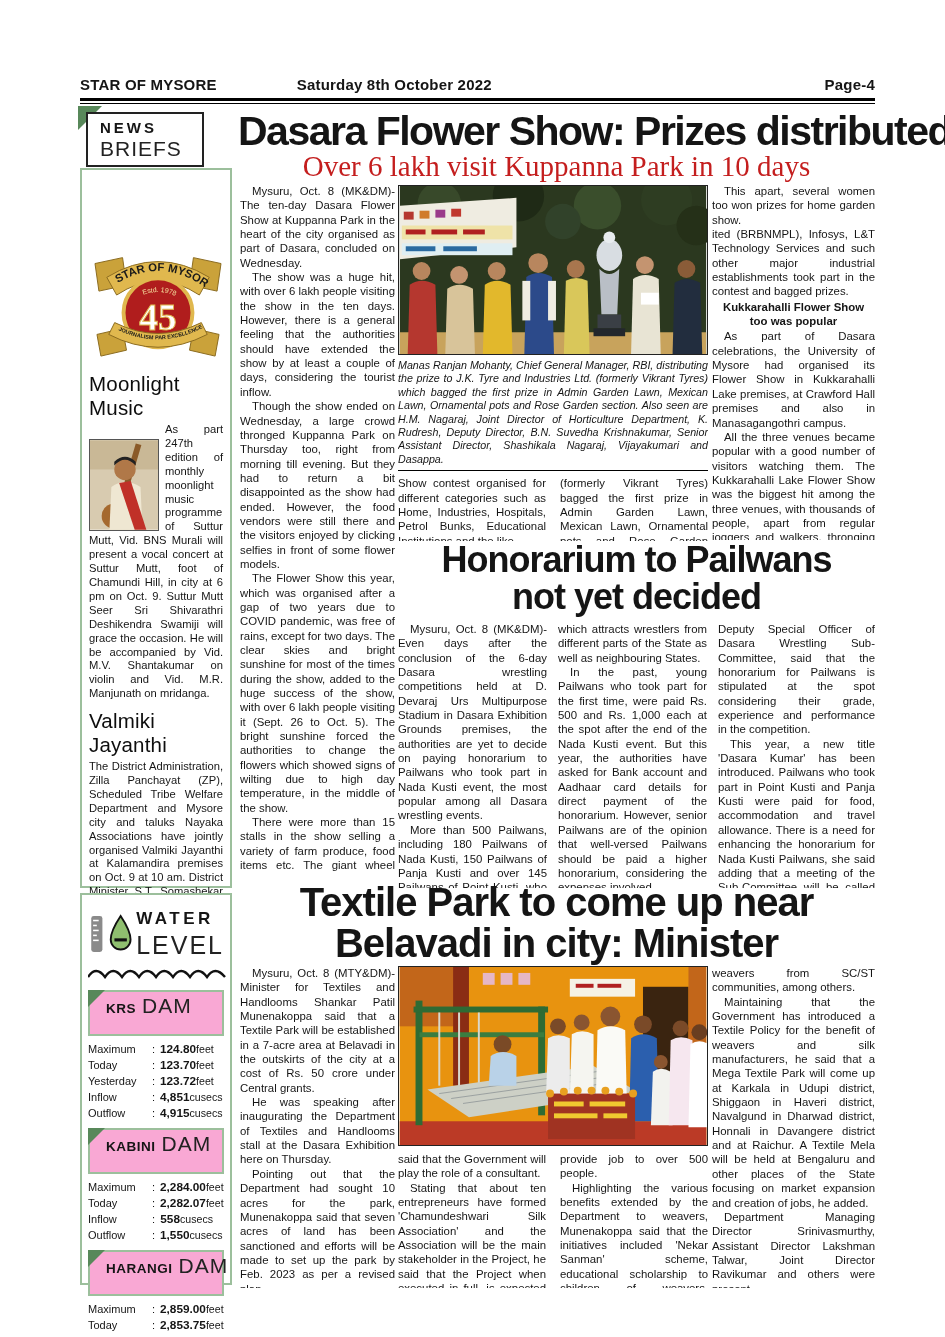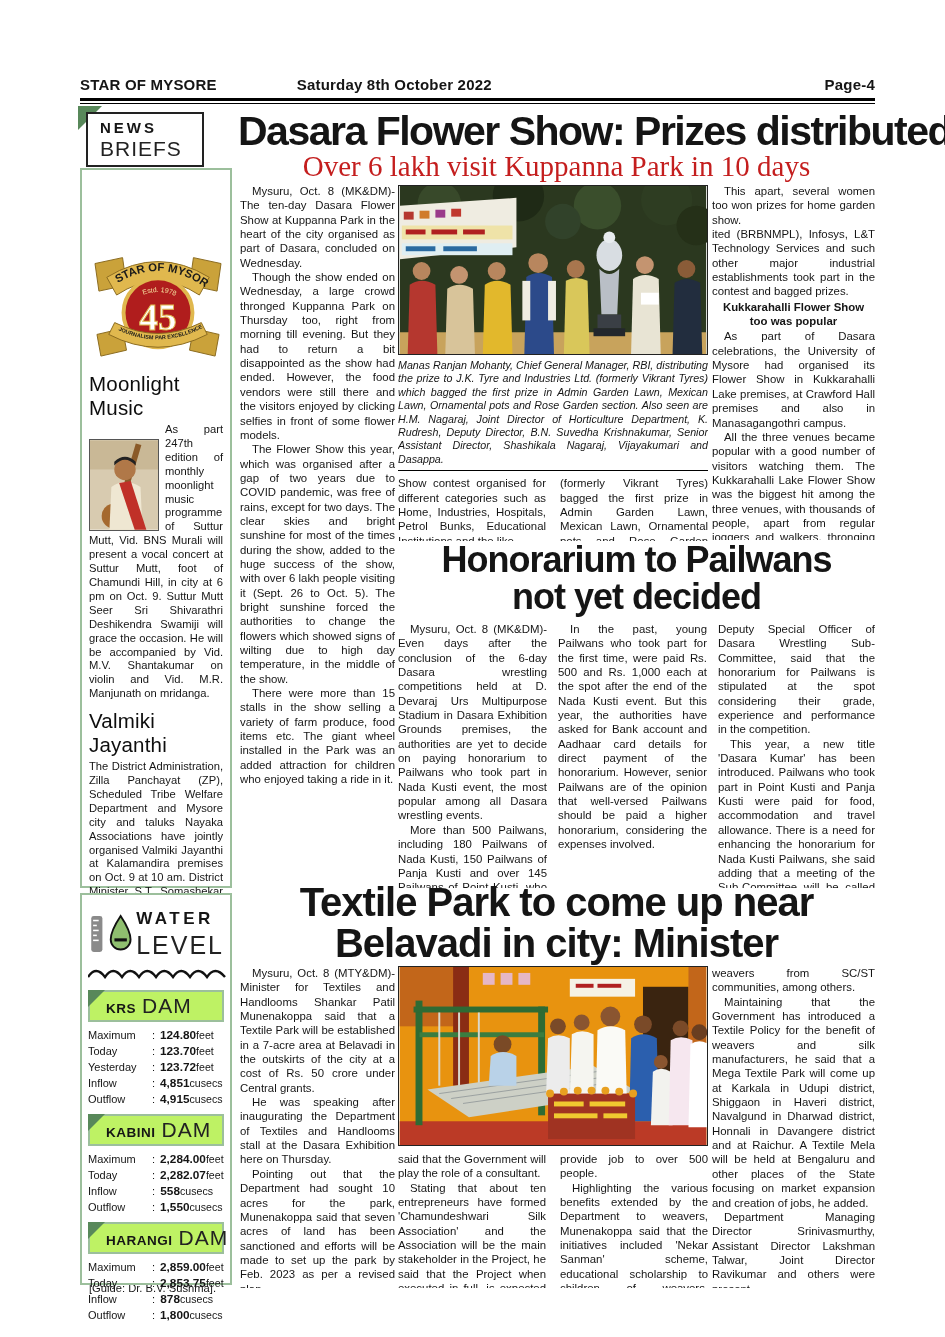--- a/index.html
+++ b/index.html
@@ -29,21 +29,21 @@
   .brief-p { font-size:11.2px; line-height:13.9px; text-align:justify; }
   .brief-p .lead { font-weight:bold; }
   .brief-photo { float:left; margin:3px 6px 2px 0; border:1px solid #555; }
 
   
   .water-box { position:absolute; left:80px; top:893px; width:152px; height:392px; border:2px solid #9cbf9c; background:#fff; padding:6px 6px 0 6px; }
   .water-head { display:flex; align-items:flex-start; gap:2px; margin:2px 0 0 2px; }
   .water-words { margin-top:6px; }
   .water-w1 { font-weight:bold; font-size:17px; letter-spacing:3.5px; }
   .water-w2 { font-size:25px; letter-spacing:2px; color:#222; margin-top:2px; }
-  .dam-head { position:relative; border:2px solid #9cbf9c; margin:7px 0 5px 0; padding:2px 6px 2px 16px; display:flex; align-items:baseline; gap:6px; background:#bef264; }
+  .dam-head { position:relative; border:2px solid #9cbf9c; margin:7px 0 5px 0; padding:2px 6px 16px 16px; display:flex; align-items:baseline; gap:6px; background:#f9a8d4; }
   .dam-head .fold-sm { position:absolute; left:-2px; top:-2px; width:0; height:0; border-top:17px solid #58885a; border-right:17px solid transparent; }
   .dam-name { font-weight:bold; font-size:13.5px; letter-spacing:.5px; }
   .dam-word { font-size:21px; letter-spacing:1px; color:#222; }
   .dam-row { display:grid; grid-template-columns:64px 8px 1fr 44px; font-size:11px; line-height:16px; align-items:baseline; }
   .dam-row .colon::before { content:":"; }
   .dam-val { font-weight:bold; font-size:11.8px; text-align:right; }
   .dam-unit { font-size:10.6px; }
 
   
   .bodycol { font-size:11.4px; line-height:14.35px; text-align:justify; overflow:hidden; }
@@ -270,20 +270,21 @@
         <span class="dam-val">1,800</span>
         <span class="dam-unit">cusecs</span>
       </div>
   </div>
 
   <div class="a1-headline">Dasara Flower Show: Prizes distributed</div>
   <div class="a1-subhead">Over 6 lakh visit Kuppanna Park in 10 days</div>
 
   <div class="a1-col1 bodycol">
     <p class="p">Mysuru, Oct. 8 (MK&amp;DM)- The ten-day Dasara Flower Show at Kuppanna Park in the heart of the city organised as part of Dasara, concluded on Wednesday.</p>
+    <p class="p">The show was a huge hit, with over 6 lakh people visiting the show in the ten days. However, there is a general feeling that the authorities should have extended the show by at least a couple of days, considering the tourist inflow.</p>
     <p class="p">Though the show ended on Wednesday, a large crowd thronged Kuppanna Park on Thursday too, right from morning till evening. But they had to return a bit disappointed as the show had ended. However, the food vendors were still there and the visitors enjoyed by clicking selfies in front of some flower models.</p>
     <p class="p">The Flower Show this year, which was organised after a gap of two years due to COVID pandemic, was free of rains, except for two days. The clear skies and bright sunshine for most of the times during the show, added to the huge success of the show, with over 6 lakh people visiting it (Sept. 26 to Oct. 5). The bright sunshine forced the authorities to change the flowers which showed signs of wilting due to high day temperature, in the middle of the show.</p>
     <p class="p">There were more than 15 stalls in the show selling a variety of farm produce, food items etc. The giant wheel installed in the Park was an added attraction for children who enjoyed taking a ride in it.</p>
 
   </div>
 
   <div class="a1-mid">
     <svg class="photo-frame" width="310" height="170" viewBox="0 0 310 170">
       <rect width="310" height="170" fill="#2b381f"></rect>
       <circle cx="40" cy="18" r="22" fill="#38492a"></circle>
@@ -355,20 +356,21 @@
 
   <div class="a2-headline">
     <span>Honorarium to Pailwans</span><br><span>not yet decided</span>
   </div>
   <div class="a2-cols">
     <div class="a2-c bodycol">
       <p class="p">Mysuru, Oct. 8 (MK&amp;DM)- Even days after the conclusion of the 6-day Dasara wrestling competitions held at D. Devaraj Urs Multipurpose Stadium in Dasara Exhibition Grounds premises, the authorities are yet to decide on paying honorarium to Pailwans who took part in Nada Kusti event, the most popular among all Dasara wrestling events.</p>
       <p class="p">More than 500 Pailwans, including 180 Pailwans of Nada Kusti, 150 Pailwans of Panja Kusti and over 145 Pailwans of Point Kusti, who took part in the competition, have played a key role in the success of the event,</p>
     </div>
     <div class="a2-c bodycol">
+      <p class="p noind">which attracts wrestlers from different parts of the State as well as neighbouring States.</p>
       <p class="p">In the past, young Pailwans who took part for the first time, were paid Rs. 500 and Rs. 1,000 each at the spot after the end of the Nada Kusti event. But this year, the authorities have asked for Bank account and Aadhaar card details for direct payment of the honorarium. However, senior Pailwans are of the opinion that well-versed Pailwans should be paid a higher honorarium, considering the expenses involved.</p>
 
     </div>
     <div class="a2-c last bodycol">
       <p class="p noind">Deputy Special Officer of Dasara Wrestling Sub-Committee, said that the honorarium for Pailwans is stipulated at the spot considering their grade, experience and performance in the competition.</p>
       <p class="p">This year, a new title 'Dasara Kumar' has been introduced. Pailwans who took part in Point Kusti and Panja Kusti were paid for food, accommodation and travel allowance. There is a need for enhancing the honorarium for Nada Kusti Pailwans, she said adding that a meeting of the Sub-Committee will be called soon, where the issue will be discussed.</p>
     </div>
   </div>
 
   <div class="a3-headline">

